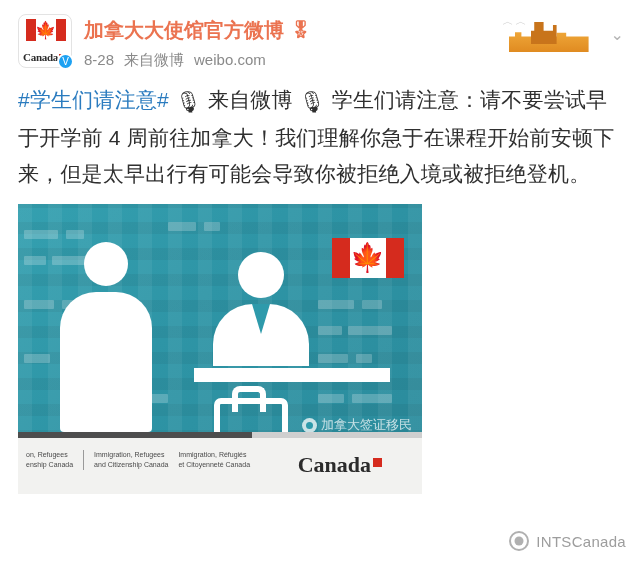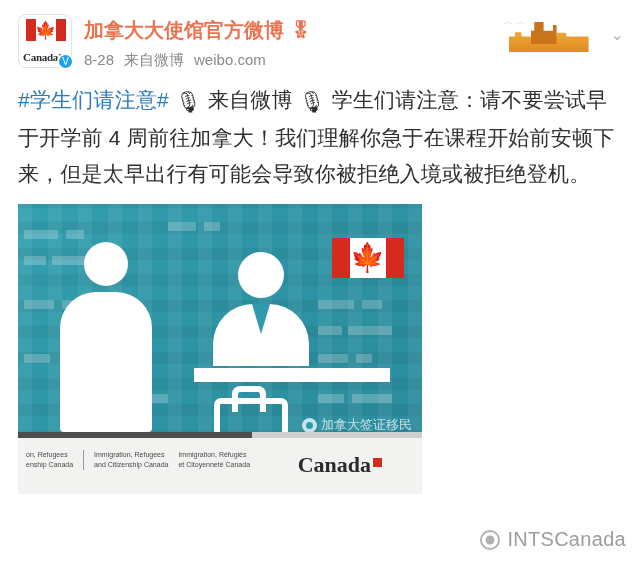--- a/index.html
+++ b/index.html
@@ -409,21 +409,21 @@
 
   
   .brand-watermark {
     position: absolute;
     right: 14px;
     bottom: 16px;
     display: flex;
     align-items: center;
     gap: 7px;
     color: #9d9d9d;
-    font-size: 20px;
+    font-size: 15px;
     letter-spacing: 0.3px;
   }
   .brand-watermark .logo {
     width: 20px; height: 20px;
     border-radius: 50%;
     border: 2px solid #b0b0b0;
     position: relative;
   }
   .brand-watermark .logo::before {
     content: "";

